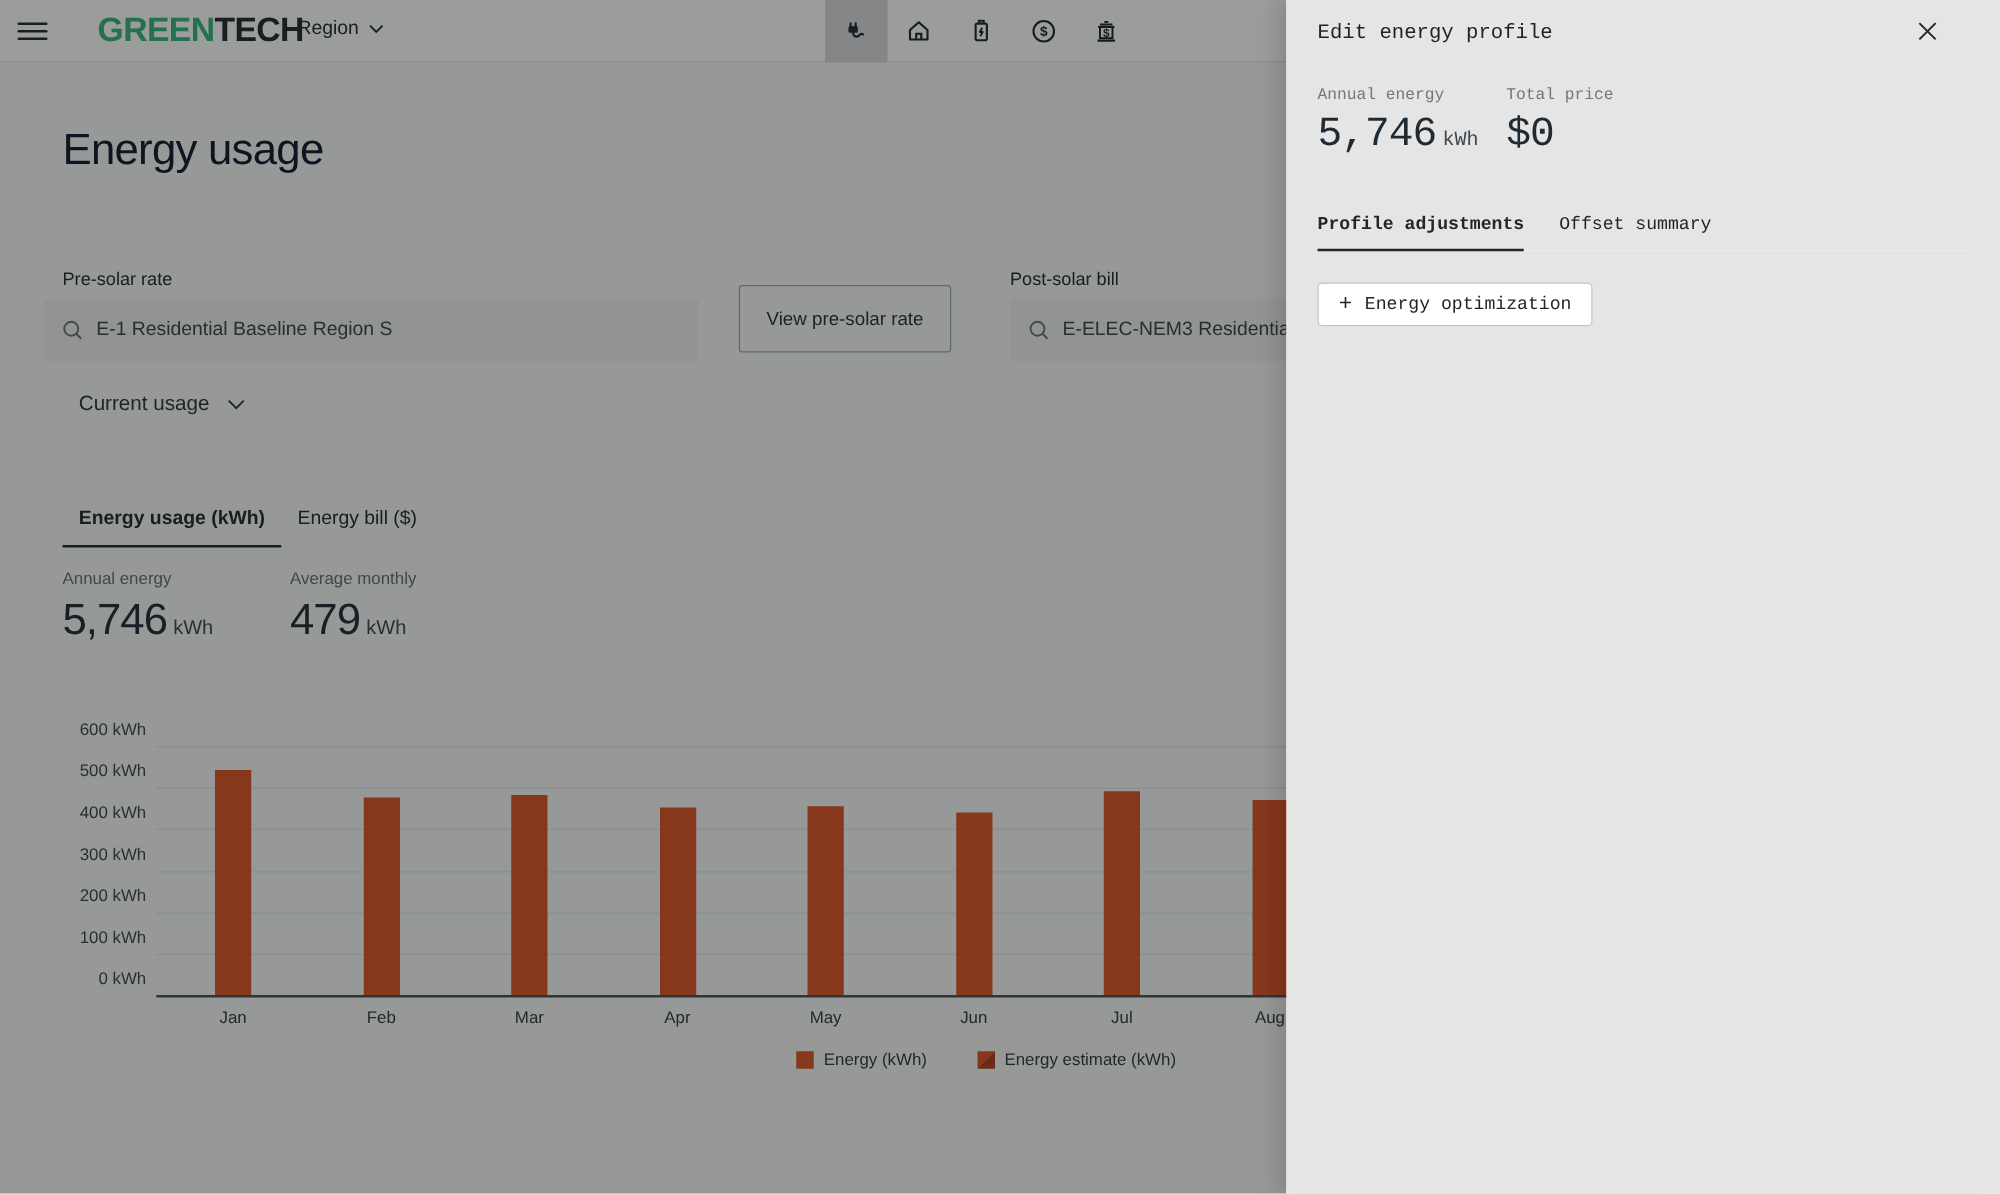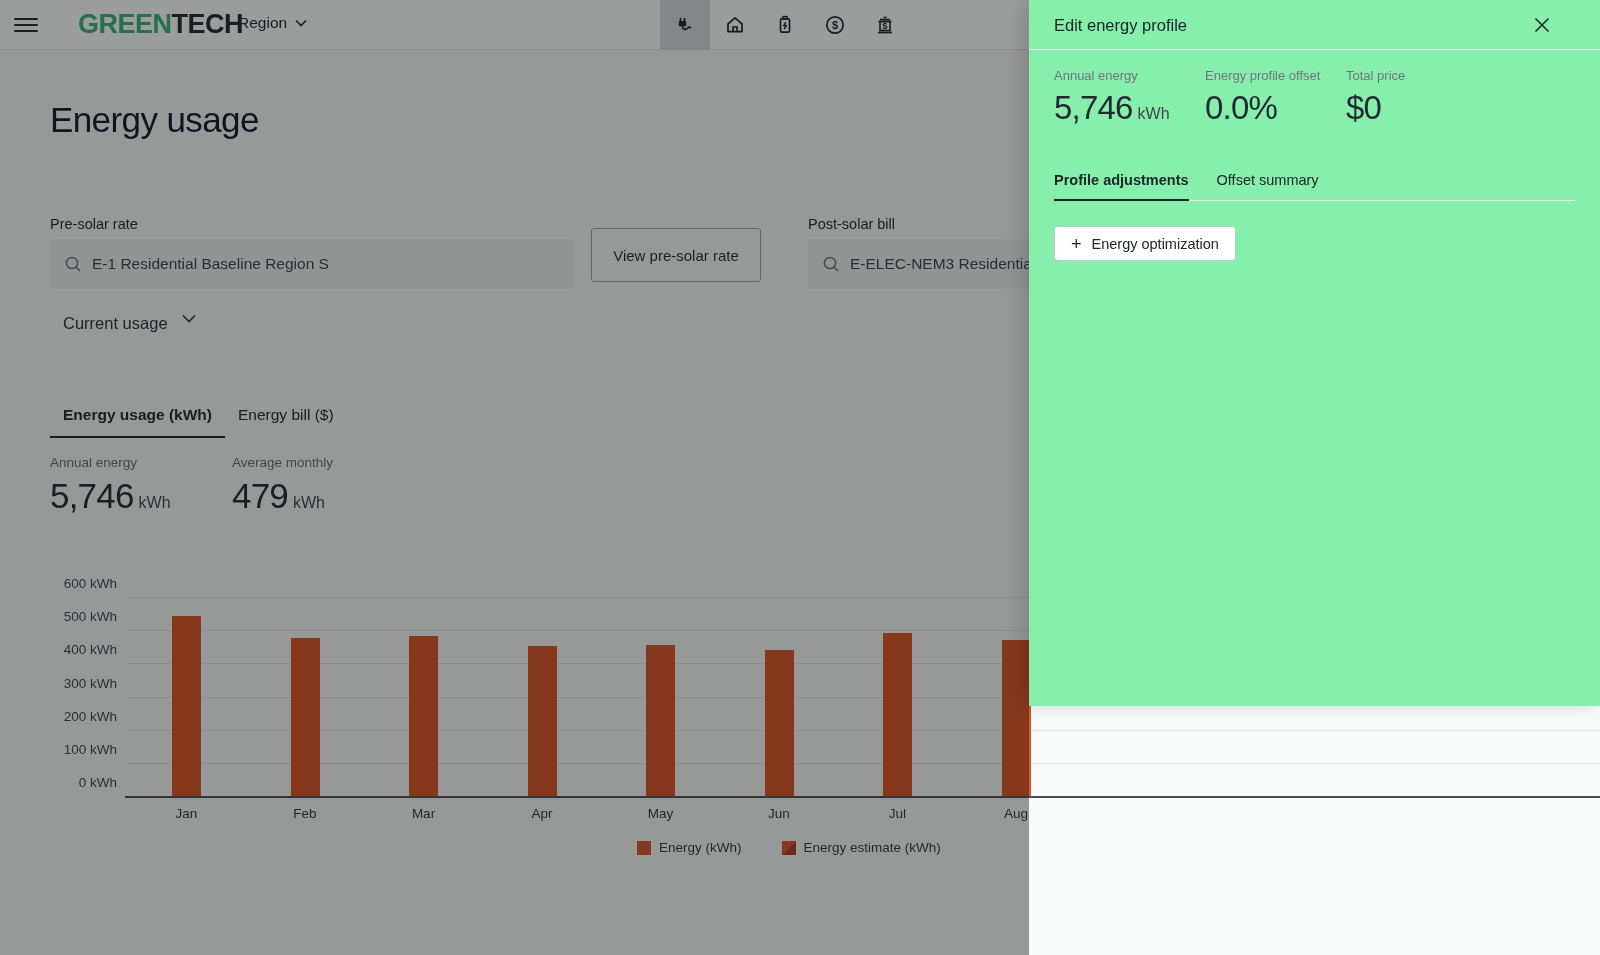--- a/index.html
+++ b/index.html
@@ -27,21 +27,21 @@
   .page-title { position:absolute; left:50px; top:100px; font-size:35px; font-weight:400;
                 letter-spacing:-0.6px; color:#0f172a; }
   .page-subtitle { position:absolute; left:50px; top:160px; font-size:16.5px; color:#5f666d; }
   .field-label { position:absolute; font-size:14.5px; color:#20262c; }
   .rate-input { position:absolute; height:50px; background:#f0f1f1; border-radius:3px;
                 display:flex; align-items:center; padding:0 14px; gap:10px; overflow:hidden; }
   .rate-input .val { font-size:15.5px; color:#3a4148; white-space:nowrap; }
   .btn-outline { position:absolute; background:transparent; border:1px solid #9ea3a8; border-radius:3px;
                  font-size:15px; color:#262d33; font-family:inherit; cursor:pointer; }
   .usage-dd { position:absolute; left:63px; top:314px; font-size:16.5px; color:#2a3138;
-              display:flex; align-items:flex-start; gap:14px; cursor:pointer; }
+              display:flex; align-items:center; gap:14px; cursor:pointer; }
 
   .tabs-main { position:absolute; left:50px; top:398px; display:flex; }
   .tab-m { padding:8px 13px 14px 13px; font-size:15.5px; color:#20262c; cursor:pointer; position:relative; }
   .tab-m.active { font-weight:700; }
   .tab-m.active:after { content:""; position:absolute; left:0; right:0; bottom:0; height:2px; background:#20262c; }
 
   .stat-label { font-size:13.5px; color:#646b72; }
   .stat-value { font-size:35px; color:#1f2a33; letter-spacing:-0.8px; margin-top:6px; }
   .stat-unit { font-size:16px; color:#3f464d; letter-spacing:0; margin-left:5px; }
   .stats-main { position:absolute; left:50px; top:455px; display:flex; }
@@ -56,22 +56,22 @@
   .bar { position:absolute; width:29px; }
   .xtick { position:absolute; width:80px; text-align:center; font-size:13.5px; color:#2f363c; top:229px; }
   .legend { position:absolute; left:637px; top:840px; display:flex; gap:40px; align-items:center; }
   .legend-item { display:flex; align-items:center; gap:8px; font-size:13.5px; color:#2f363c; }
   .swatch { width:14px; height:14px; }
 
   
   .scrim { position:absolute; top:0; left:0; bottom:0; width:1029px; background:rgba(16,18,20,0.42); z-index:5; }
 
   
-  .panel { position:absolute; top:0; right:0; width:571px; height:706px; background:#86efac; z-index:10;
-           box-shadow:-6px 0 18px rgba(0,0,0,0.15); }
+  .panel { position:absolute; top:0; right:0; width:571px; height:955px; background:#e5e5e5; z-index:10;
+           box-shadow:-6px 0 18px rgba(0,0,0,0.15);font-family:Liberation Mono, monospace; }
   .panel-header { position:relative; height:50px; border-bottom:1px solid #e9eaeb; }
   .panel-title { position:absolute; left:25px; top:16px; font-size:16.5px; font-weight:500; color:#1c2329; }
   .close-btn { position:absolute; right:48px; top:15px; width:20px; height:20px; cursor:pointer; }
   .panel-stats { position:absolute; left:25px; top:68px; display:flex; }
   .panel-stats .stat:nth-child(1) { width:151px; }
   .panel-stats .stat:nth-child(2) { width:141px; }
   .panel-stats .stat-label { font-size:13px; color:#6f7680; }
   .panel-stats .stat-value { font-size:33px; }
   .panel-tabs { position:absolute; left:25px; top:168px; right:25px; display:flex; gap:28px;
                 border-bottom:1px solid #ececee; }
@@ -139,21 +139,21 @@
           <text x="13" y="16.3" font-size="9.5" font-family="Liberation Sans, sans-serif" font-weight="700" text-anchor="middle" fill="#1f2428">$</text>
         </svg>
       </div>
     </div>
   </div>
 
   <div class="main">
     <div class="page-title">Energy usage</div>
 
     <div class="field-label" style="left:50px; top:216px;">Pre-solar rate</div>
-    <div class="rate-input" style="left:50px; top:239px; width:524px;">
+    <div class="rate-input" style="left:35px; top:239px; width:524px;">
       <svg width="18" height="18" viewBox="0 0 18 18">
           <circle cx="8" cy="8" r="5.6" fill="none" stroke="#6a7076" stroke-width="1.5"></circle>
           <path d="M12.2 12.2 L16 16" stroke="#6a7076" stroke-width="1.5"></path>
         </svg>
       <span class="val">E-1 Residential Baseline Region S</span>
     </div>
     <button class="btn-outline" style="left:591px; top:228px; width:170px; height:54px;">View pre-solar rate</button>
 
     <div class="field-label" style="left:808px; top:216px;">Post-solar bill</div>
     <div class="rate-input" style="left:808px; top:239px; width:292px;">
@@ -247,24 +247,20 @@
           </svg>
       </div>
     </div>
 
     <div class="panel-stats">
       <div class="stat">
         <div class="stat-label">Annual energy</div>
         <div class="stat-value"><span>5,746</span><span class="stat-unit">kWh</span></div>
       </div>
       <div class="stat">
-        <div class="stat-label">Energy profile offset</div>
-        <div class="stat-value"><span>0.0%</span></div>
-      </div>
-      <div class="stat">
         <div class="stat-label">Total price</div>
         <div class="stat-value"><span>$0</span></div>
       </div>
     </div>
 
     <div class="panel-tabs">
       <div class="tab-p active">Profile adjustments</div>
       <div class="tab-p">Offset summary</div>
     </div>
 

